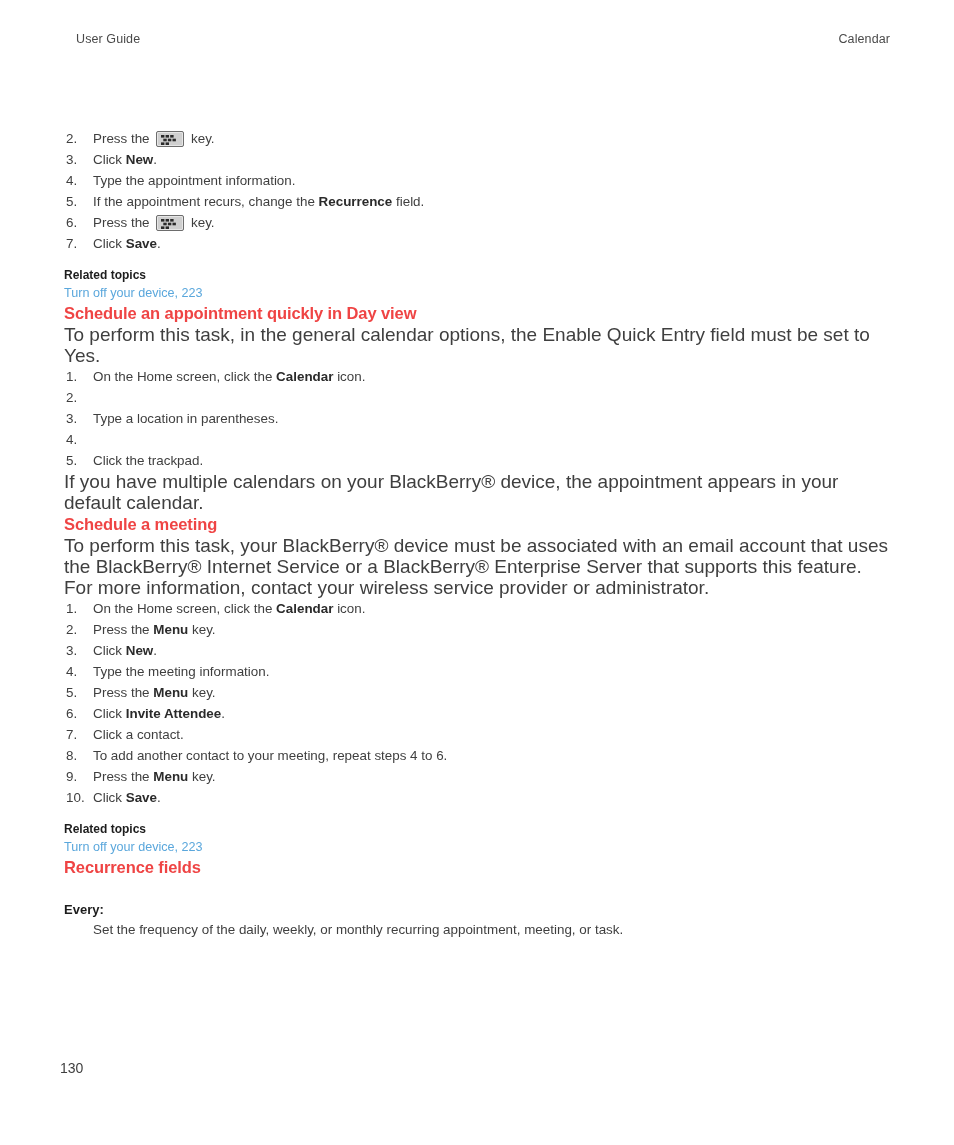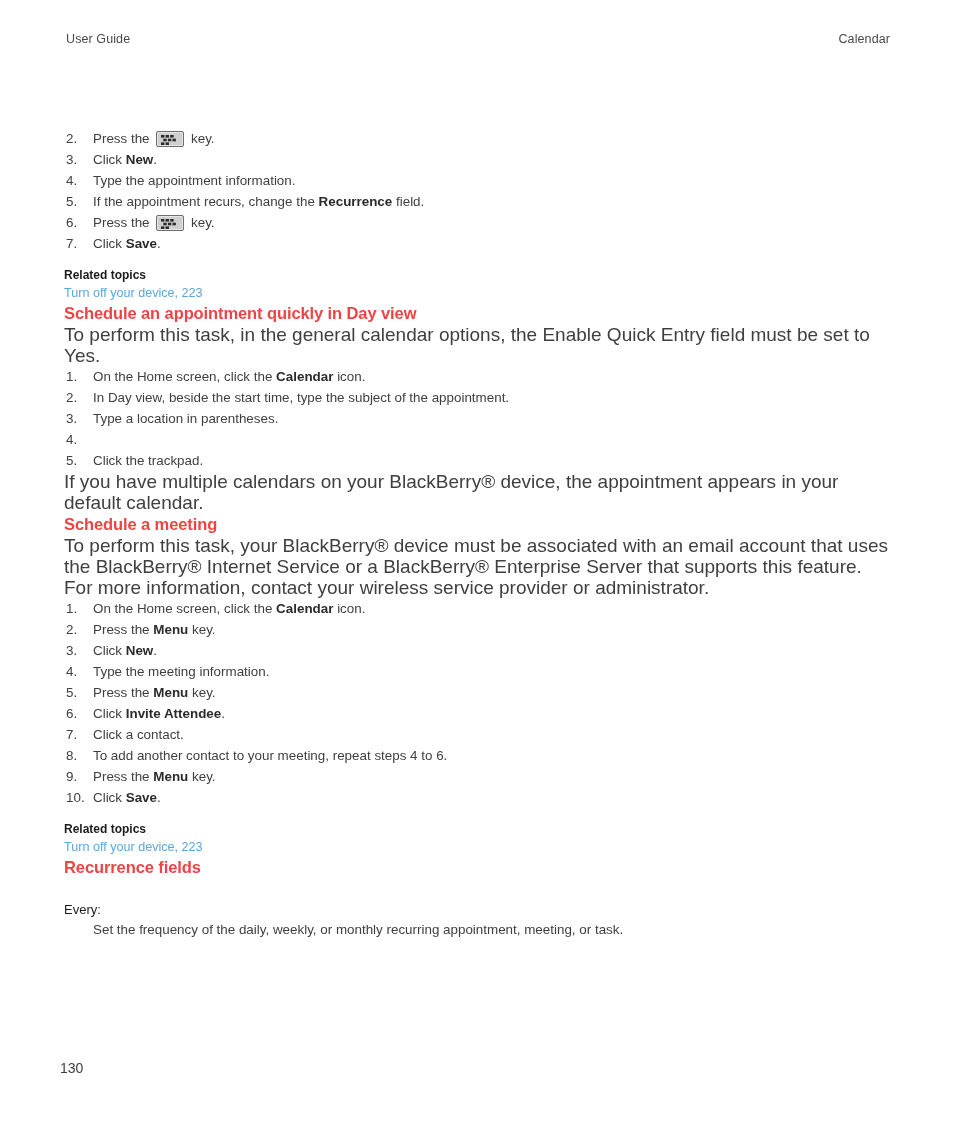--- a/index.html
+++ b/index.html
@@ -12,21 +12,21 @@
     color: #3f3f3f;
     position: relative;
     overflow: hidden;
     -webkit-font-smoothing: antialiased;
   }
 
   
   .page-header {
     position: absolute;
     top: 32px;
-    left: 66px;
+    left: 76px;
     right: 64px;
     display: flex;
     justify-content: space-between;
     align-items: baseline;
     font-size: 12.5px;
     color: #4a4a4a;
     letter-spacing: .1px;
   }
 
   
@@ -109,21 +109,21 @@
   p.body {
     font-size: 19px;
     line-height: 21px;
     margin: 0;
     color: #3f3f3f;
   }
 
   
   .def-term {
     font-size: 13px;
-    font-weight: normal;
+    font-weight: bold;
     color: #1d1d1d;
     line-height: 19px;
   }
   .def-desc {
     font-size: 13.4px;
     line-height: 21px;
     color: #3f3f3f;
     padding-left: 29px;
   }
 
@@ -182,21 +182,21 @@
     </ol>
 
   <div class="related-label">Related topics</div>
   <a href="#" class="related-link">Turn off your device, 223</a>
 
   
   <h2 class="section sp-sec-head">Schedule an appointment quickly in Day view</h2>
   <p class="body sp-after-head">To perform this task, in the general calendar options, the Enable Quick Entry field must be set to Yes.</p>
   <ol class="steps sp-list">
       <li><span class="num">1.</span><span class="step-text">On the Home screen, click the <b>Calendar</b> icon.</span></li>
-      <li><span class="num">2.</span><span class="step-text">In Day view, beside the start time, type the subject of the appointment.</span></li>
+      <li><span class="num">2.</span></li>
       <li><span class="num">3.</span><span class="step-text">Type a location in parentheses.</span></li>
       <li><span class="num">4.</span></li>
       <li><span class="num">5.</span><span class="step-text">Click the trackpad.</span></li>
     </ol>
   <p class="body sp-para">If you have multiple calendars on your BlackBerry® device, the appointment appears in your default calendar.</p>
 
   
   <h2 class="section sp-sec-head">Schedule a meeting</h2>
   <p class="body sp-after-head">To perform this task, your BlackBerry® device must be associated with an email account that uses the BlackBerry® Internet Service or a BlackBerry® Enterprise Server that supports this feature. For more information, contact your wireless service provider or administrator.</p>
   <ol class="steps sp-list">

